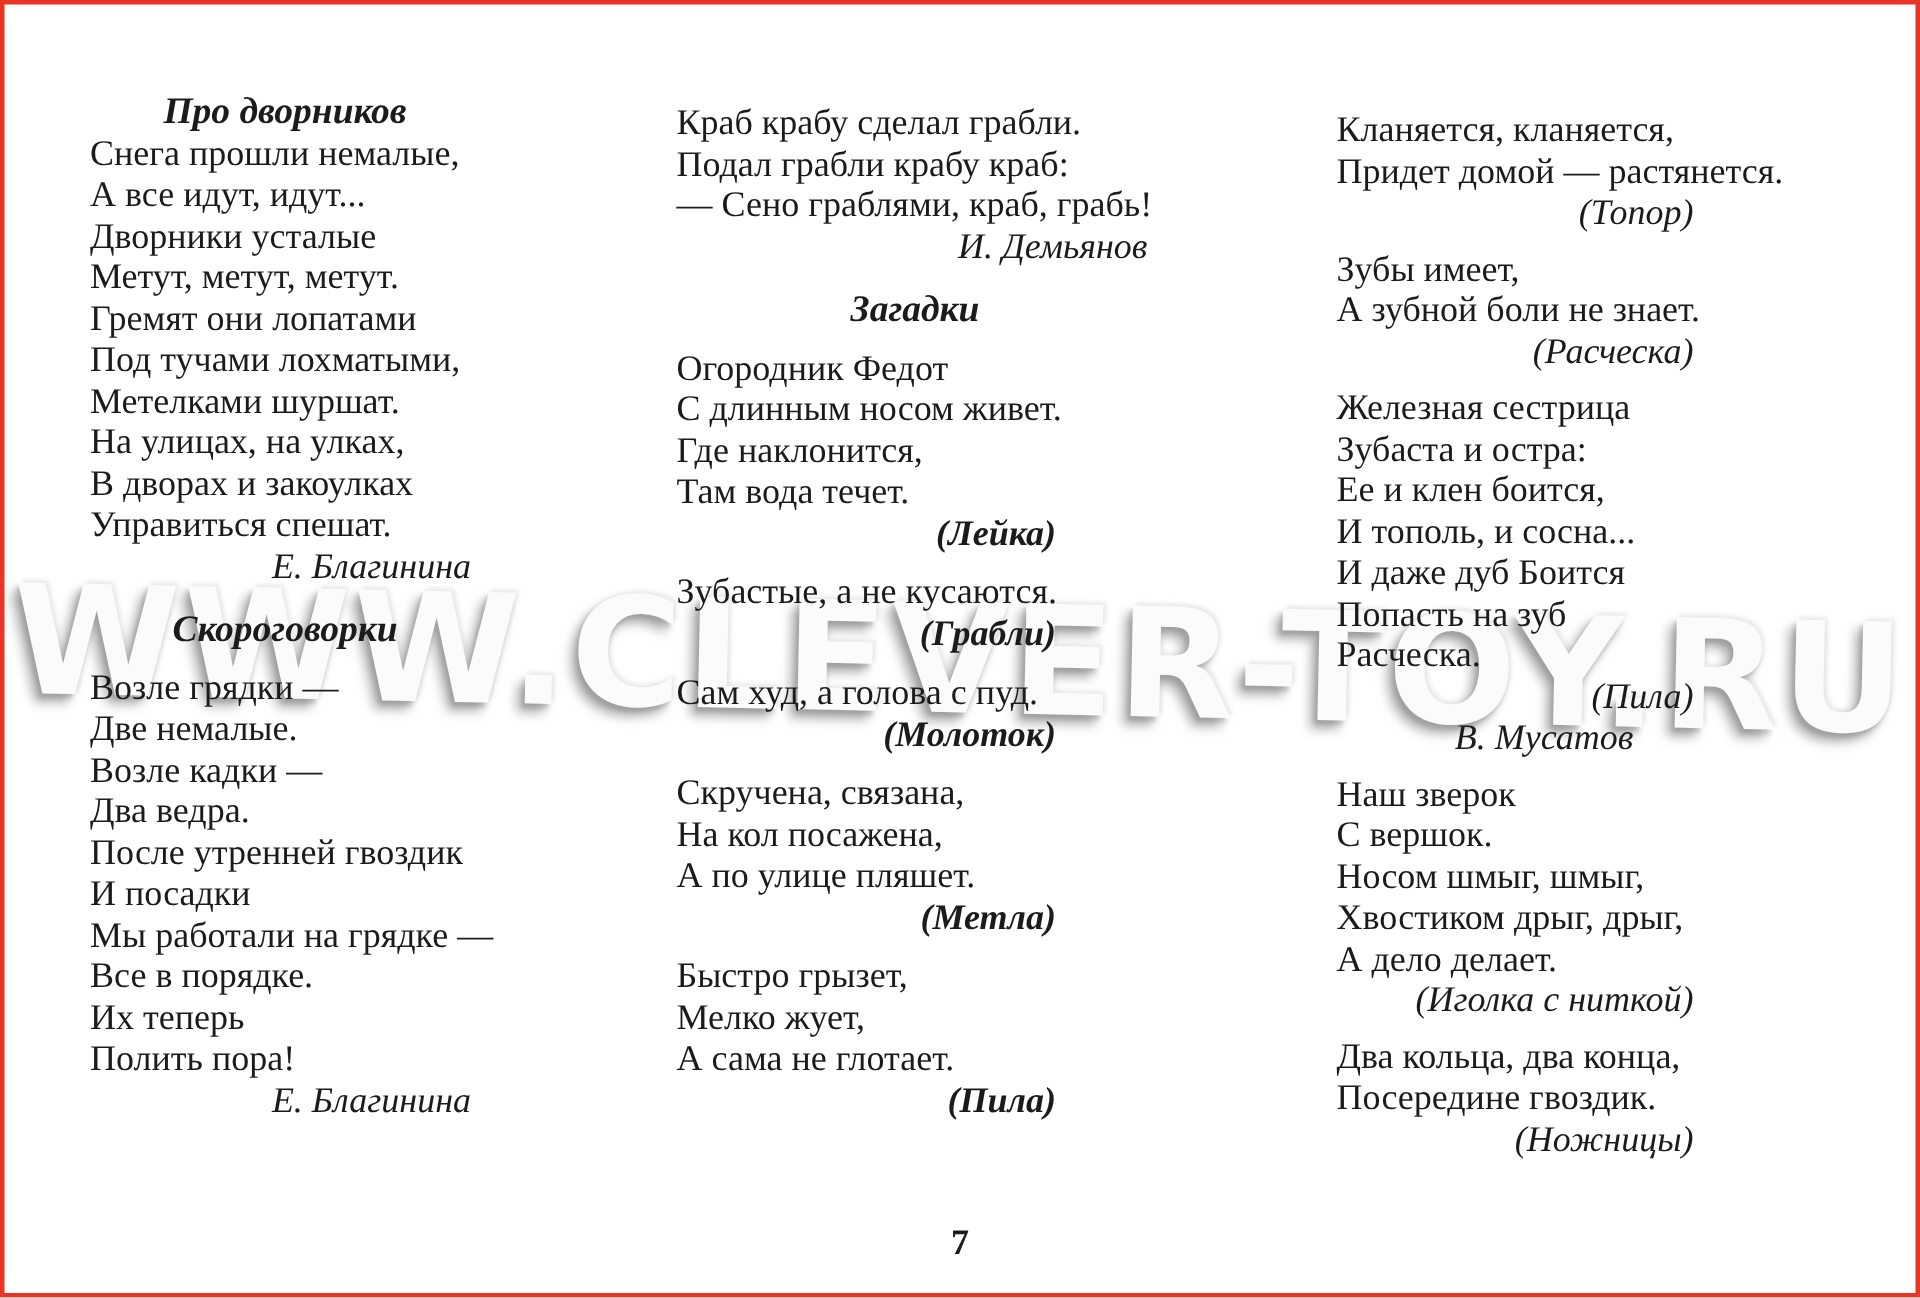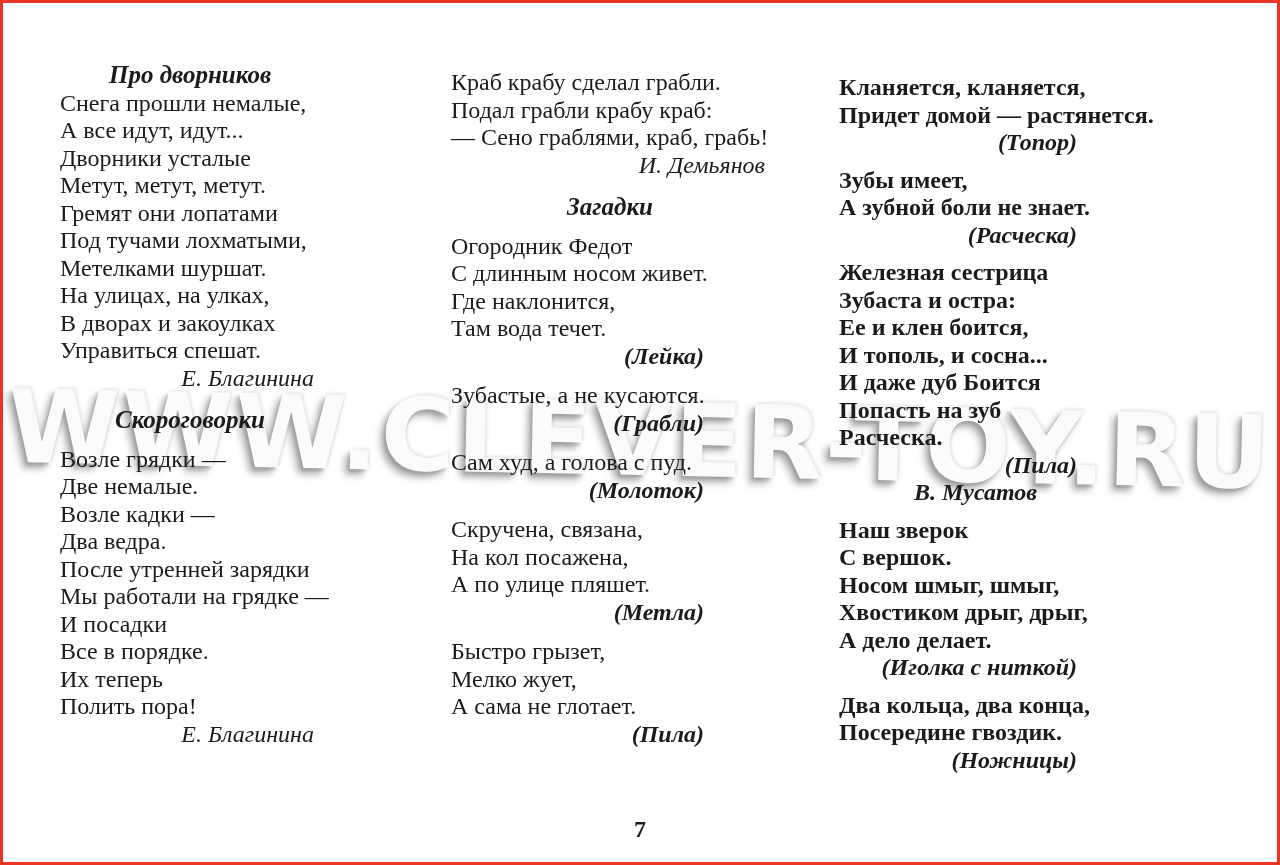--- a/index.html
+++ b/index.html
@@ -26,21 +26,21 @@
     text-shadow:-5px 6px 7px rgba(125,125,125,0.60),
                  2px -2px 3px rgba(205,205,205,0.40),
                 -2px  3px 3px rgba(150,150,150,0.45);
     transform:rotate(1.2deg);
     z-index:1;
   }
   .columns{position:absolute;inset:0;z-index:2;}
   .column{position:absolute;}
   .col-0{left:57px;  top:58px; width:260px;}
   .col-1{left:448px; top:66px; width:318px;}
-  .col-2{left:836px; top:71px; width:298px;font-weight:bold;}
+  .col-2{left:888px; top:71px; width:298px;}
   .line,.answer,.author,.heading{
     font-size:24px;
     line-height:27.5px;
     white-space:nowrap;
   }
   .heading{
     font-weight:bold;
     font-size:25px;
     text-align:center;
     margin:14px 0 12px 0;
@@ -84,23 +84,23 @@
           <div class="line">В дворах и закоулках</div>
           <div class="line">Управиться спешат.</div>
           <div class="author">Е. Благинина</div>
         </div>
         <div class="heading">Скороговорки</div>
         <div class="stanza">
           <div class="line">Возле грядки —</div>
           <div class="line">Две немалые.</div>
           <div class="line">Возле кадки —</div>
           <div class="line">Два ведра.</div>
-          <div class="line">После утренней зарядки</div>
+          <div class="line">После утренней гвоздик</div>
+          <div class="line">И посадки</div>
           <div class="line">Мы работали на грядке —</div>
-          <div class="line">И посадки</div>
           <div class="line">Все в порядке.</div>
           <div class="line">Их теперь</div>
           <div class="line">Полить пора!</div>
           <div class="author">Е. Благинина</div>
         </div>
       </div>
       <div class="column col-1">
         <div class="stanza">
           <div class="line">Краб крабу сделал грабли.</div>
           <div class="line">Подал грабли крабу краб:</div>

